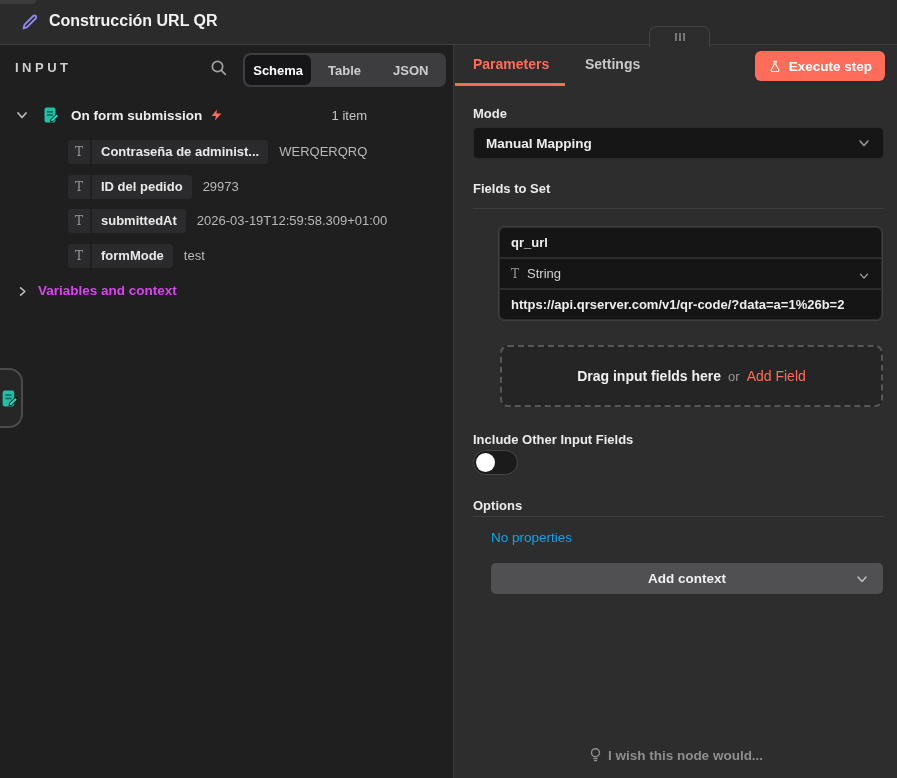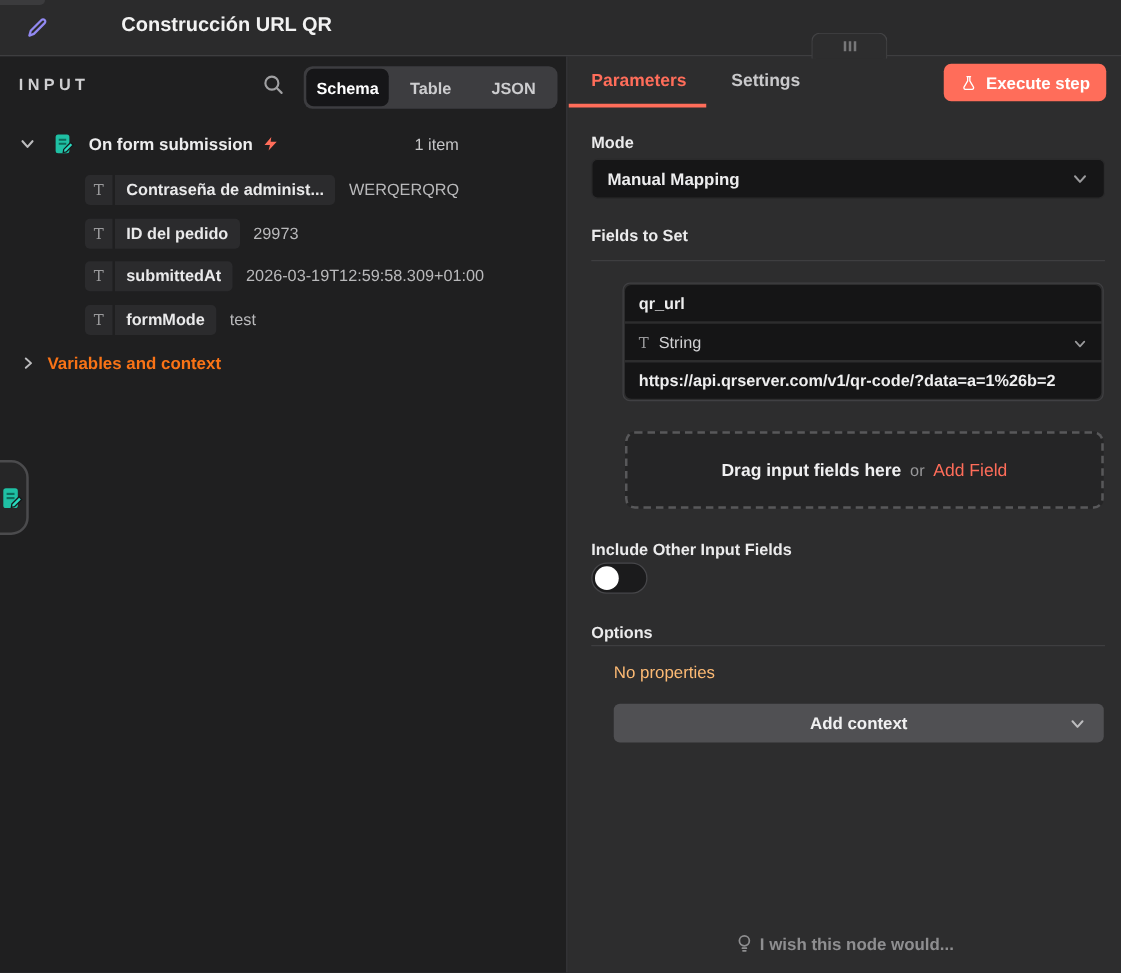--- a/index.html
+++ b/index.html
@@ -3,21 +3,21 @@
 <meta charset="utf-8">
 <style>
   * { margin:0; padding:0; box-sizing:border-box; }
   html,body { width:897px; height:778px; overflow:hidden; background:#2d2d2e;
     font-family:"Liberation Sans", sans-serif; -webkit-font-smoothing:antialiased; }
 
   
   .titlebar { position:absolute; left:0; top:0; width:897px; height:45px;
     background:#2b2b2c; border-bottom:1px solid #3e3e40; z-index:2; }
   .titlebar .pencil { position:absolute; left:20px; top:12px; width:20px; height:20px; cursor:pointer; }
-  .titlebar .title { position:absolute; left:49px; top:12px; font-size:16px; font-weight:700; color:#f2f2f2;margin-left:48px; }
+  .titlebar .title { position:absolute; left:49px; top:12px; font-size:16px; font-weight:700; color:#f2f2f2; }
   .top-corner-artifact { position:absolute; left:0; top:0; width:36px; height:4px; background:#3b3b3d; border-radius:0 0 6px 0; z-index:3; }
 
   
   .drag-tab { position:absolute; left:649px; top:26px; width:61px; height:21px;
     background:#2d2d2e; border:1px solid #434345; border-bottom:none; border-radius:7px 7px 0 0;
     display:flex; align-items:center; justify-content:center; gap:2px; z-index:4; cursor:grab; }
   .drag-tab i { display:block; width:2px; height:8px; background:#777779; }
 
   
   .left-panel { position:absolute; left:0; top:45px; width:454px; height:733px;
@@ -43,21 +43,21 @@
   .frow .pillT { height:24px; width:22px; background:#2b2b2d; border-radius:4px 0 0 4px;
     display:flex; align-items:center; justify-content:center; margin-right:2px;
     font-family:"DejaVu Serif", serif; font-size:12px; color:#9a9a9c; cursor:grab; }
   .frow .pillN { height:24px; background:#2b2b2d; border-radius:0 4px 4px 0; padding:0 9px;
     display:flex; align-items:center; font-size:13px; font-weight:600; color:#e9e9ea; cursor:grab; }
   .frow .val { margin-left:11px; font-size:13px; color:#b9b9bb; }
 
   .vars-row { position:absolute; left:0; top:233px; width:454px; height:24px;
     display:flex; align-items:center; cursor:pointer; }
   .vars-row .chev { margin-left:16px; width:13px; height:13px; }
-  .vars-row .vname { margin-left:9px; font-size:13.5px; font-weight:600; color:#f97316; }
+  .vars-row .vname { margin-left:9px; font-size:13.5px; font-weight:600; color:#d946ef; }
 
   
   .stub-node { position:absolute; left:-37px; top:368px; width:60px; height:60px;
     background:#262627; border:2px solid #4b4b4d; border-radius:14px; z-index:5; cursor:pointer; }
   .stub-node svg { position:absolute; right:2px; top:19px; }
 
   
   .right-panel { position:absolute; left:455px; top:45px; width:442px; height:733px;
     background:#2d2d2e; }
   .rp-tab { position:absolute; top:11px; font-size:14px; font-weight:700; cursor:pointer; }
@@ -94,21 +94,21 @@
     display:flex; align-items:center; justify-content:center; gap:7px; }
   .drop-zone .d1 { font-size:14px; font-weight:700; color:#f0f0f1; }
   .drop-zone .d2 { font-size:13px; color:#98989a; }
   .drop-zone .d3 { font-size:14px; font-weight:400; color:#ff6d5a; cursor:pointer; }
 
   .toggle { position:absolute; left:18px; top:405px; width:45px; height:25px;
     background:#1b1b1c; border:1px solid #47474a; border-radius:13px; cursor:pointer; }
   .toggle .knob { position:absolute; left:2px; top:2px; width:19px; height:19px;
     background:#ffffff; border-radius:50%; }
 
-  .no-props { position:absolute; left:36px; top:485px; font-size:13.5px; color:#fdba74; }
+  .no-props { position:absolute; left:36px; top:485px; font-size:13.5px; color:#0ea5e9; }
   .add-option { position:absolute; left:36px; right:14px; top:518px; height:31px;
     background:#505053; border:none; border-radius:5px; display:flex; align-items:center;
     justify-content:center; font-size:13.5px; font-weight:600; color:#f0f0f1; cursor:pointer;
     font-family:"Liberation Sans",sans-serif; }
   .add-option .chev { position:absolute; right:14px; width:14px; height:14px; }
 
   .wish { position:absolute; left:0; right:0; top:702px; display:flex; align-items:center;
     justify-content:center; gap:6px; cursor:pointer; }
   .wish .wtxt { font-size:13.5px; font-weight:700; color:#8e8e90; }
 </style>

